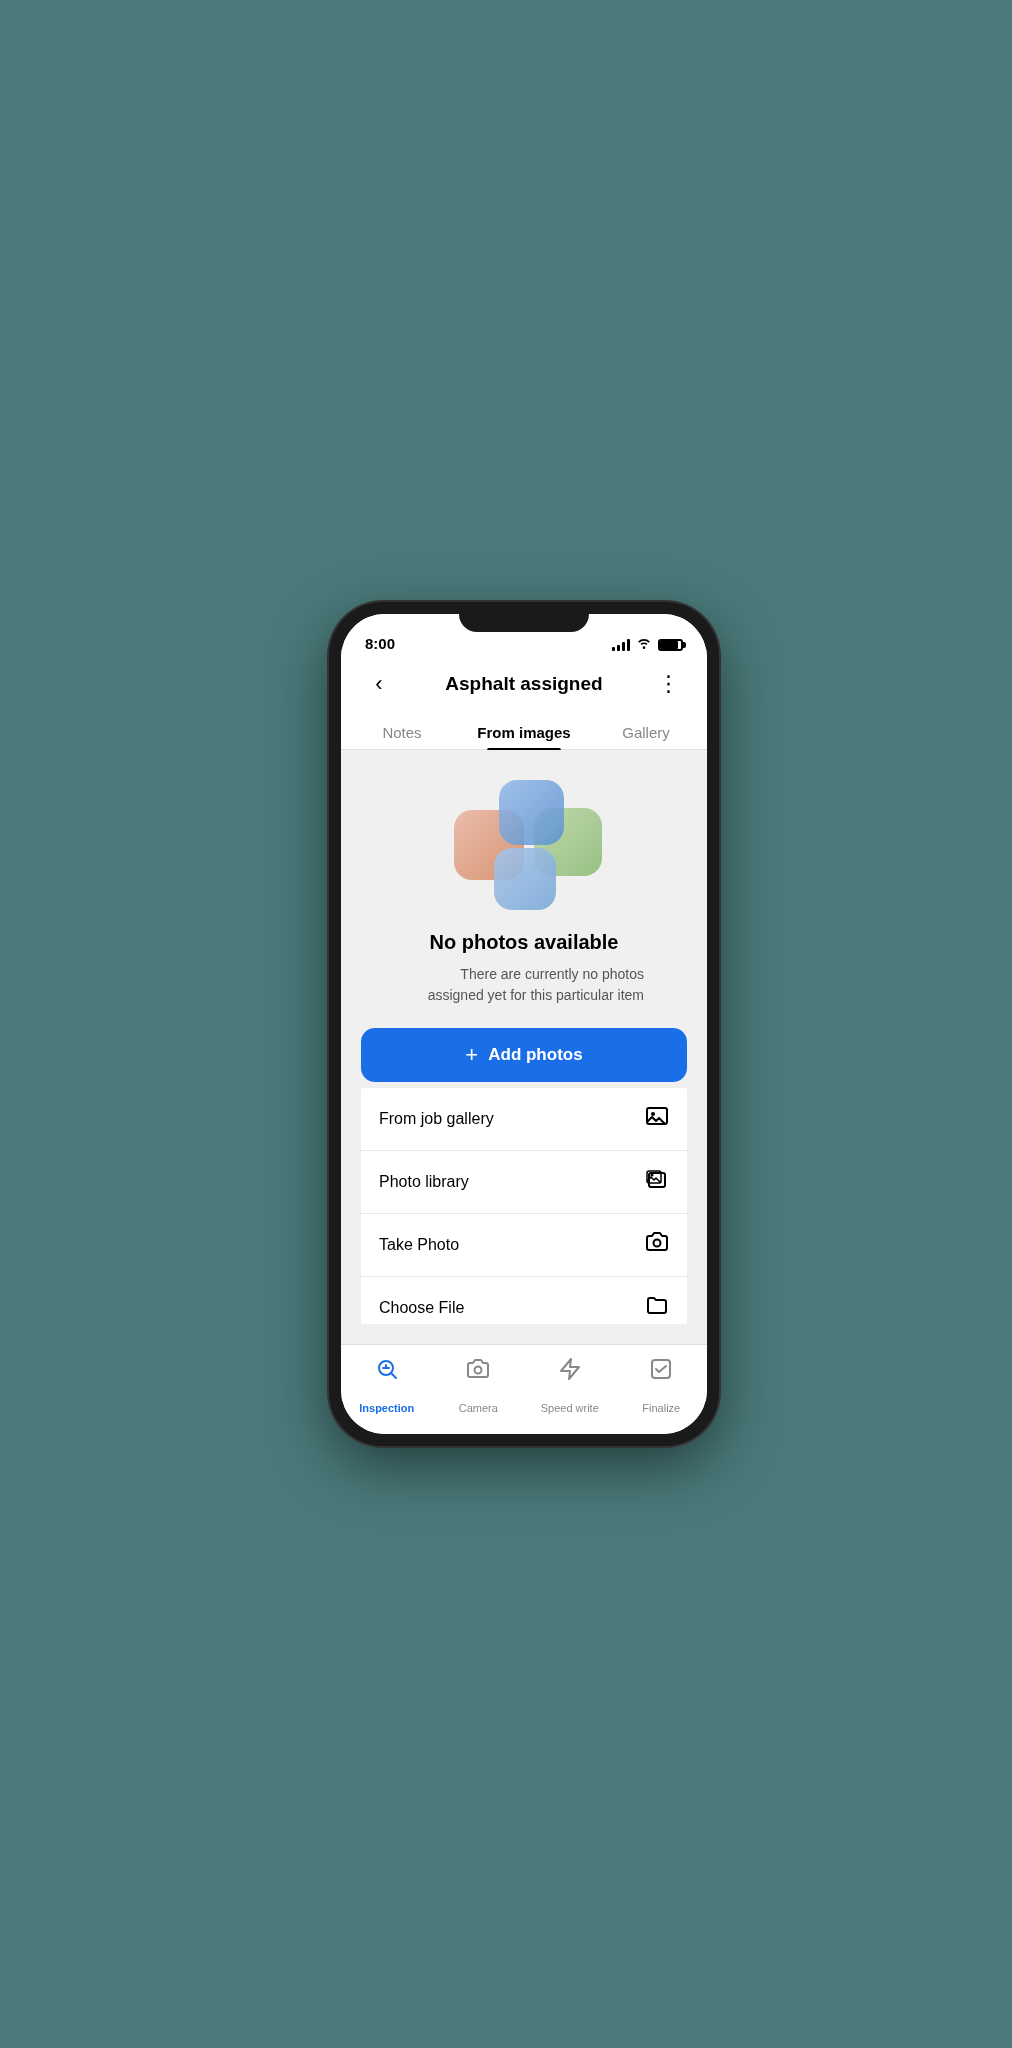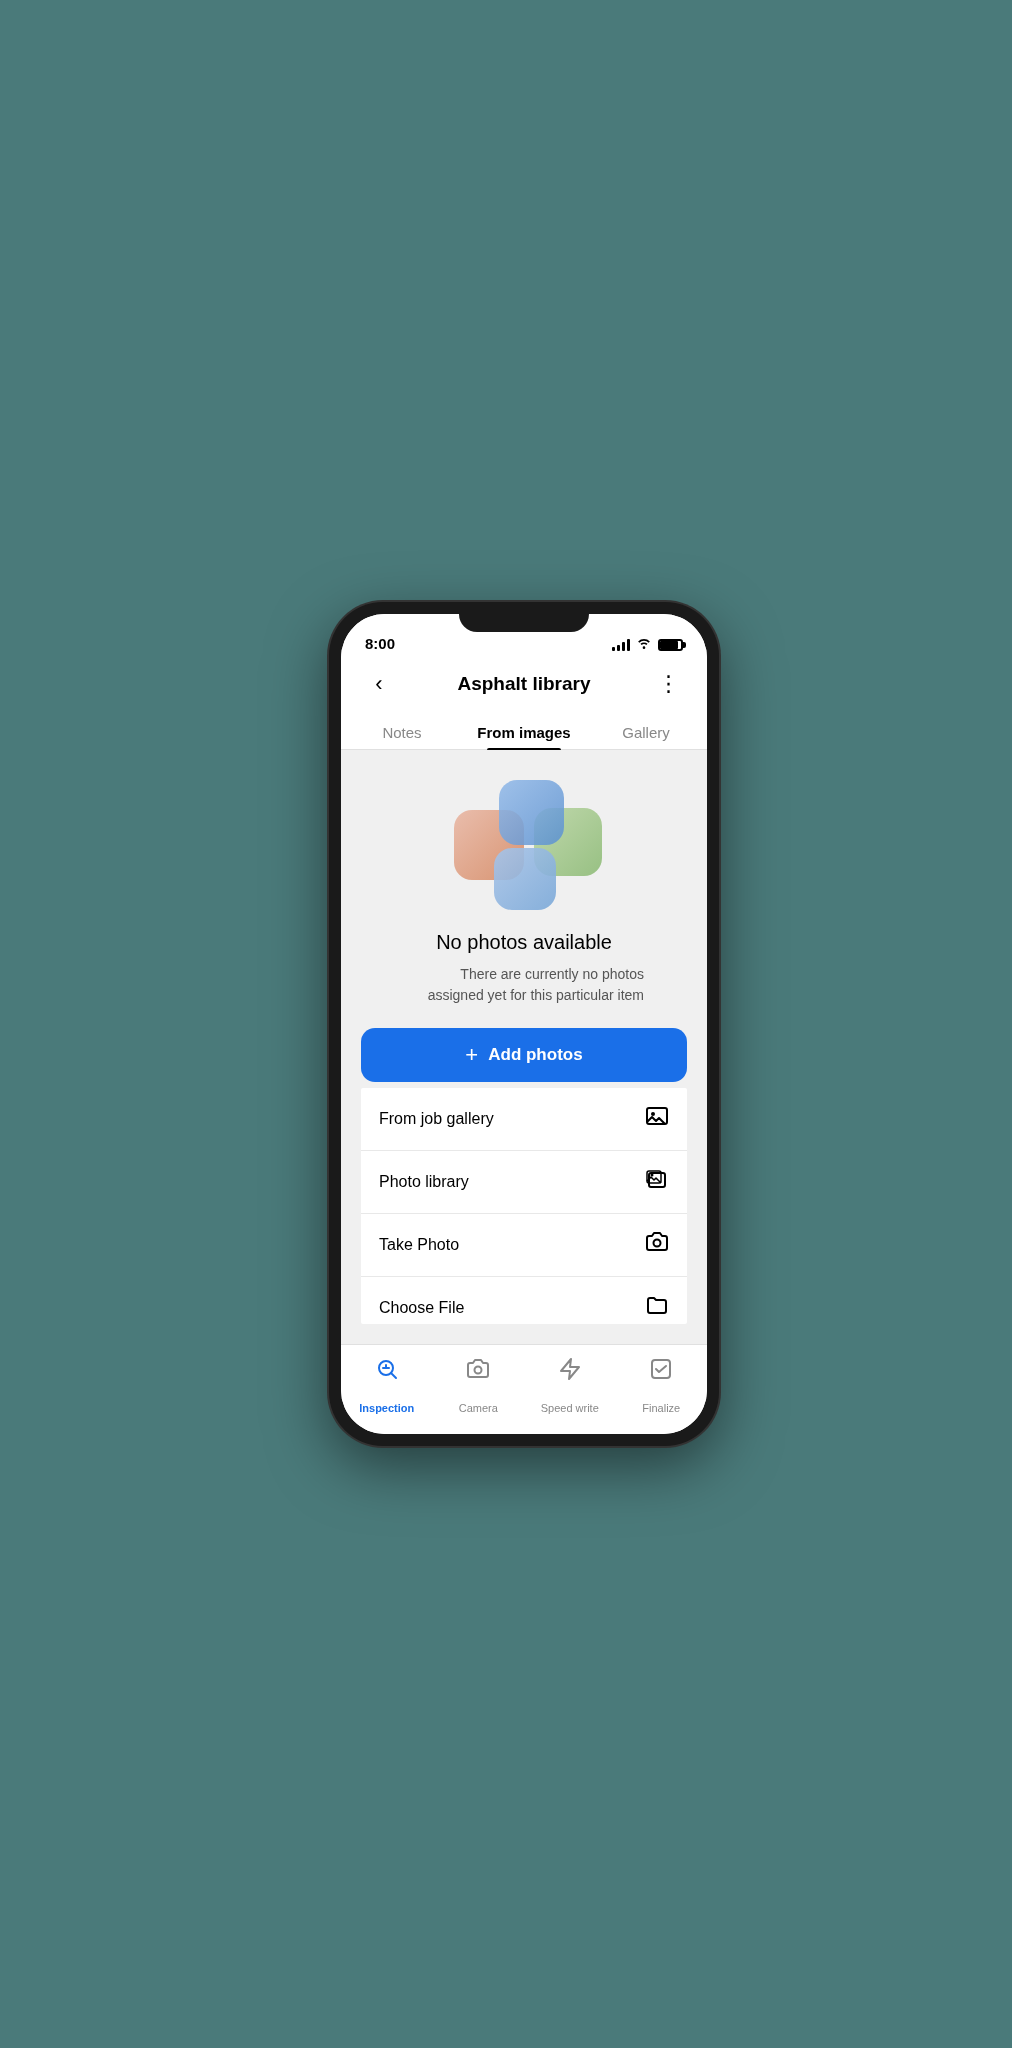--- a/index.html
+++ b/index.html
@@ -259,21 +259,21 @@
       height: 62px;
       background: linear-gradient(135deg, #a8c4e8, #7aa8d8);
       top: 68px;
       left: 50px;
       z-index: 4;
       opacity: 0.9;
     }
 
     .no-photos-title {
       font-size: 20px;
-      font-weight: 400;
+      font-weight: 700;
       color: #000;
       margin-bottom: 10px;
       text-align: center;
     }
 
     .no-photos-desc {
       font-size: 14px;
       color: #555;
       text-align: right;
       line-height: 1.5;
@@ -400,21 +400,21 @@
         <div class="battery-icon">
           <div class="battery-fill"></div>
         </div>
       </div>
     </div>
 
     <div class="header">
       <div class="back-btn">
         <span class="back-chevron">‹</span>
       </div>
-      <span class="header-title">Asphalt library</span>
+      <span class="header-title">Asphalt assigned</span>
       <div class="more-btn">
         <span class="more-dots">⋮</span>
       </div>
     </div>
 
     <div class="tabs">
       <div class="tab">
         <span>Notes</span>
       </div>
       <div class="tab active">

